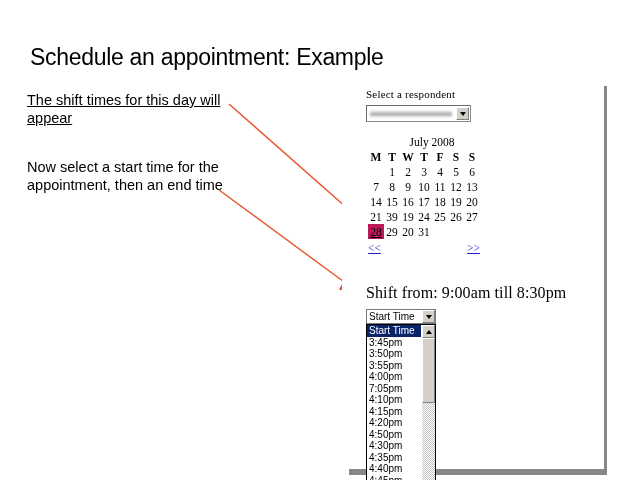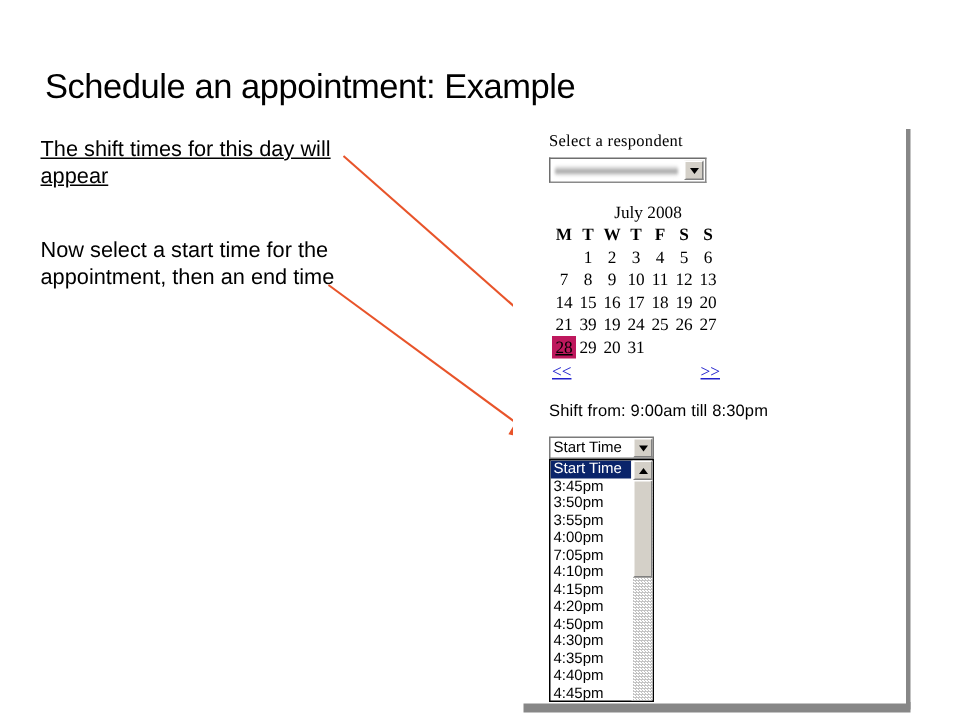--- a/index.html
+++ b/index.html
@@ -189,23 +189,23 @@
     font-size: 11.5px;
   }
   #cal-nav a, .navlink {
     color: #2020cc;
     text-decoration: underline;
     cursor: pointer;
   }
 
   
   #shift-text {
-    margin-top: 14px;
-    font-family: Liberation Sans, sans-serif;
-    font-size: 11px;
+    margin-top: 32px;
+    font-family: Liberation Serif, serif;
+    font-size: 16px;
     color: #000000;
     letter-spacing: 0.1px;
     line-height: 13px;
   }
 
   
   #starttime-block {
     margin-top: 10px;
     position: relative;
     width: 92px;

